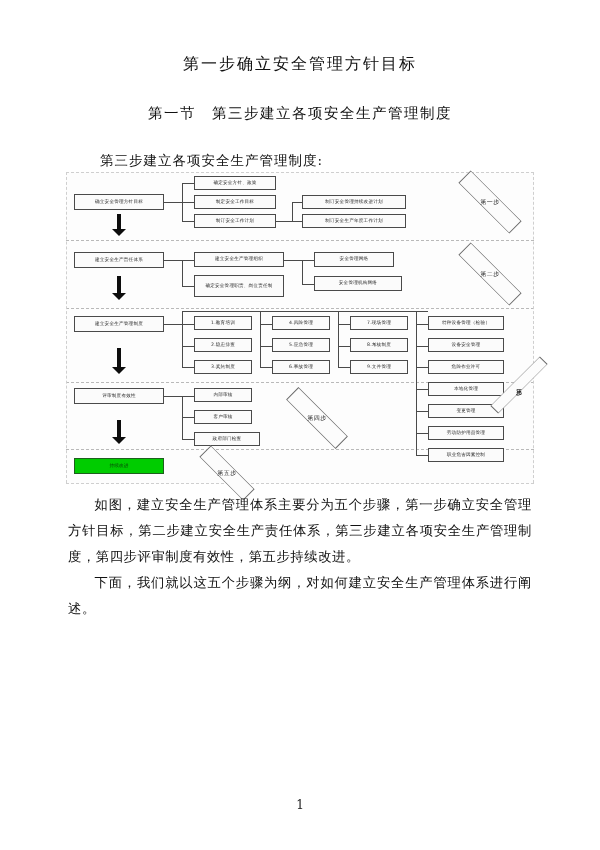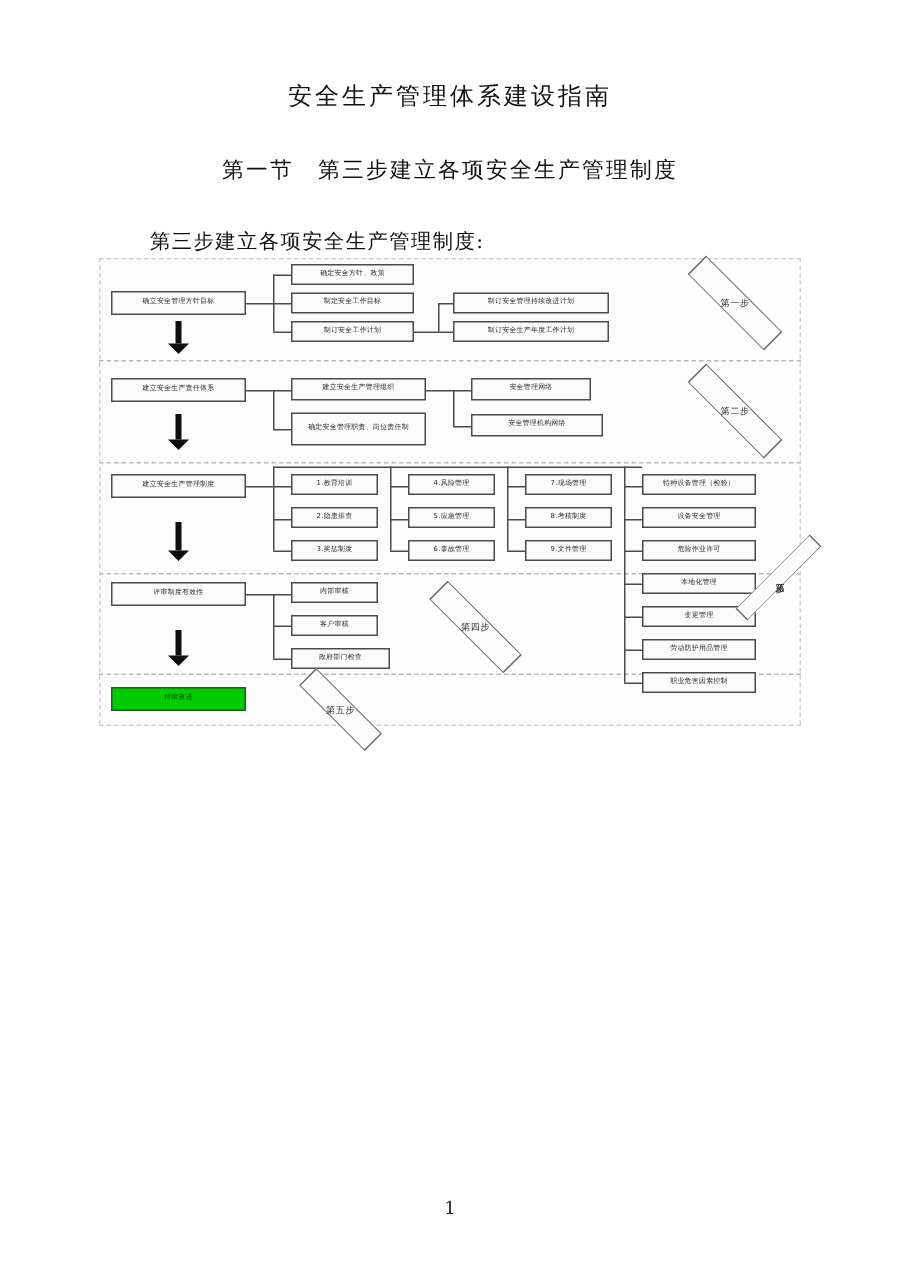--- a/index.html
+++ b/index.html
@@ -191,21 +191,21 @@
   }
   .diamond.vertical .dlabel {
     writing-mode: vertical-rl;
     text-orientation: upright;
     line-height: 1;
   }
 </style>
 </head>
 <body>
 
-<div class="doc-title">安全生产管理体系建设指南</div>
+<div class="doc-title">第一步确立安全管理方针目标</div>
 <div class="doc-subtitle">第一节　第三步建立各项安全生产管理制度</div>
 <div class="lead-line">第三步建立各项安全生产管理制度:</div>
 
 <div class="diagram">
 
   <div class="band-edge" style="top:0;"></div>
   <div class="band-sep" style="top:68px;"></div>
   <div class="band-sep" style="top:136px;"></div>
   <div class="band-sep" style="top:210px;"></div>
   <div class="band-sep" style="top:277px;"></div>
@@ -352,15 +352,17 @@
   <div class="node green" style="left:8px; top:286px; width:90px; height:16px;">持续改进</div>
 
   <div class="diamond" style="left:130px; top:288px; width:62px; height:26px;">
     <div class="shape"></div>
     <div class="dlabel">第五步</div>
   </div>
 
 </div>
 
 <div class="body-text">
+  <p>如图，建立安全生产管理体系主要分为五个步骤，第一步确立安全管理方针目标，第二步建立安全生产责任体系，第三步建立各项安全生产管理制度，第四步评审制度有效性，第五步持续改进。</p>
+  <p>下面，我们就以这五个步骤为纲，对如何建立安全生产管理体系进行阐述。</p>
 </div>
 
 <div class="page-number">1</div>
 
 </body></html>

